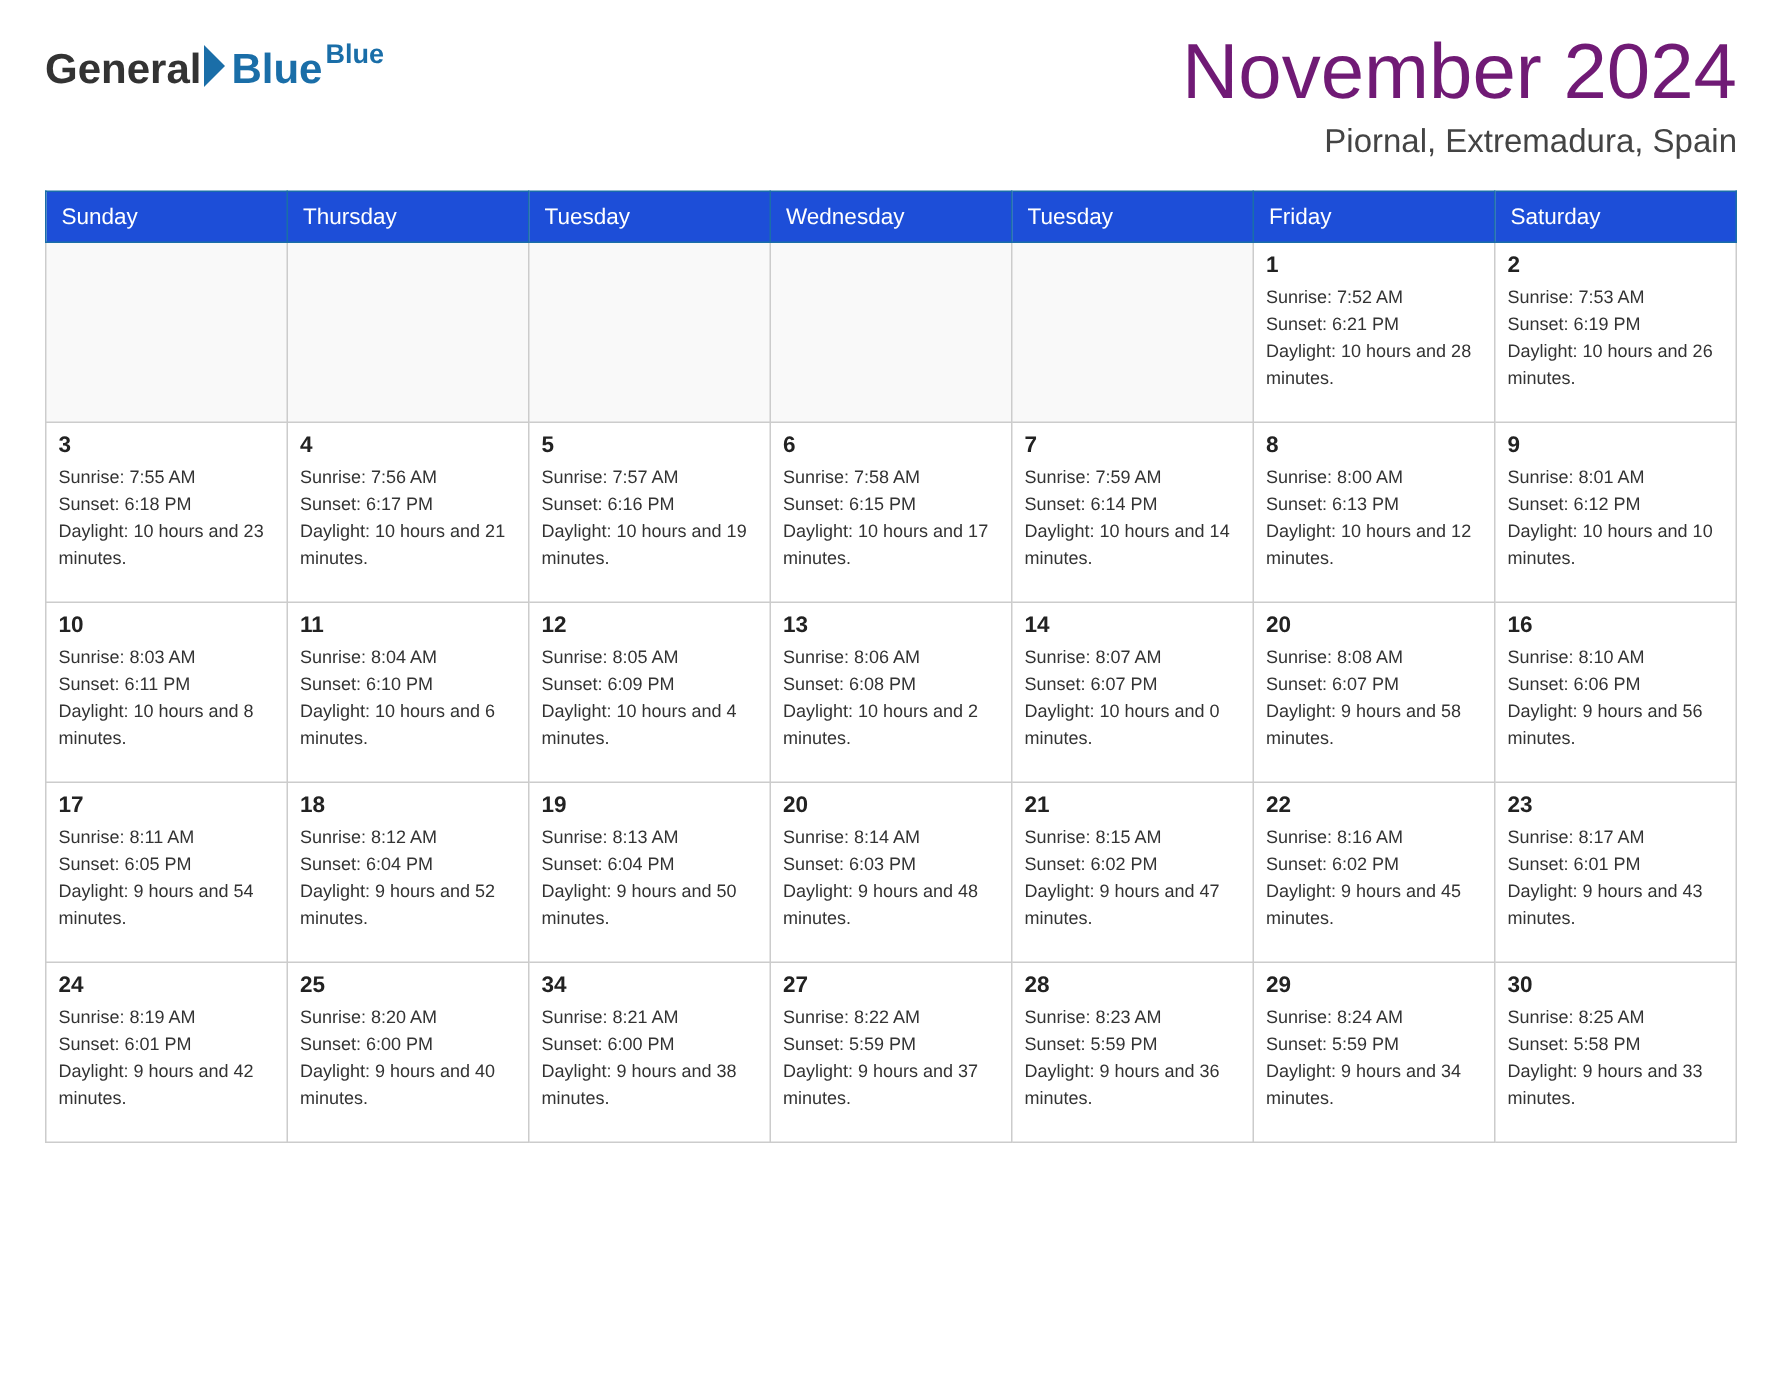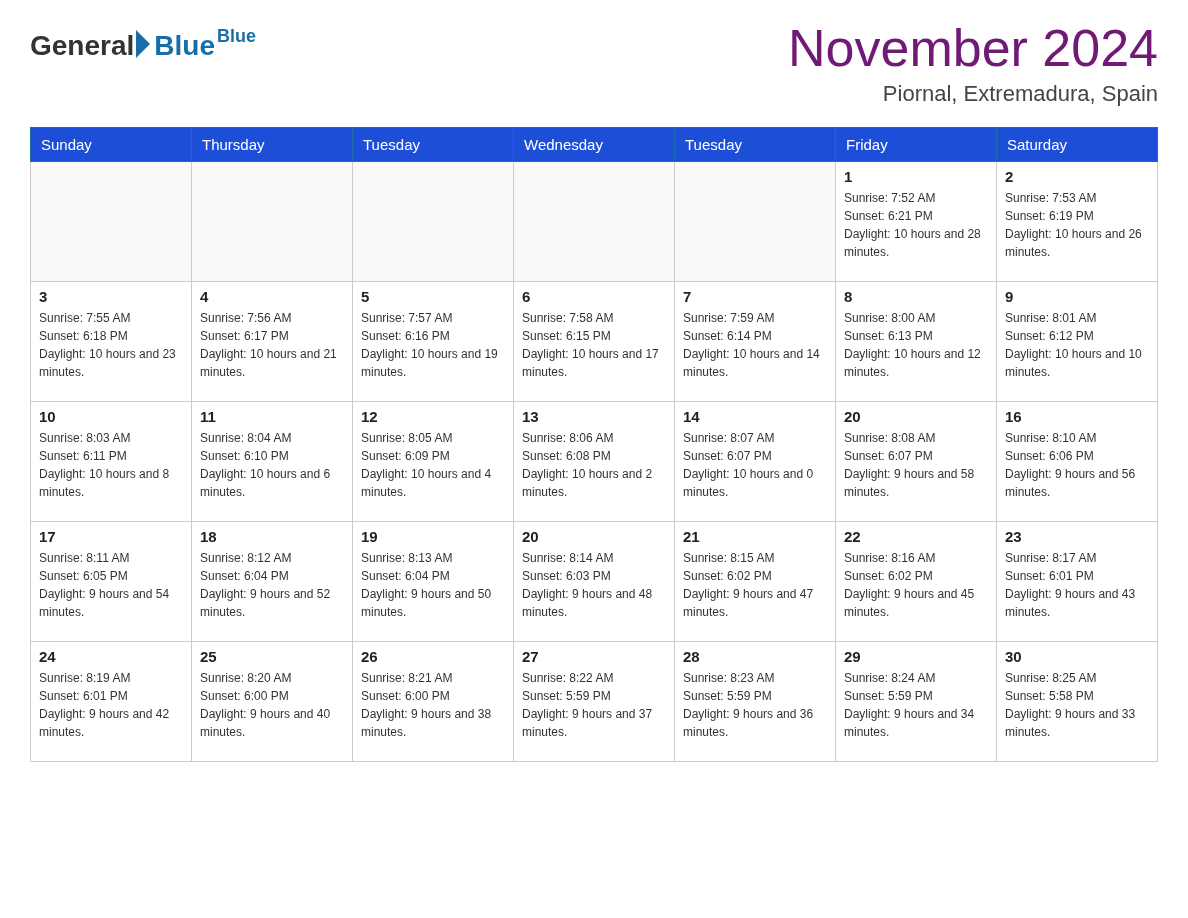--- a/index.html
+++ b/index.html
@@ -245,21 +245,21 @@
       <tr>
         <td>
           <span class="day-number">24</span>
           <div class="day-info">Sunrise: 8:19 AM<br>Sunset: 6:01 PM<br>Daylight: 9 hours and 42 minutes.</div>
         </td>
         <td>
           <span class="day-number">25</span>
           <div class="day-info">Sunrise: 8:20 AM<br>Sunset: 6:00 PM<br>Daylight: 9 hours and 40 minutes.</div>
         </td>
         <td>
-          <span class="day-number">26</span>
+          <span class="day-number">34</span>
           <div class="day-info">Sunrise: 8:21 AM<br>Sunset: 6:00 PM<br>Daylight: 9 hours and 38 minutes.</div>
         </td>
         <td>
           <span class="day-number">27</span>
           <div class="day-info">Sunrise: 8:22 AM<br>Sunset: 5:59 PM<br>Daylight: 9 hours and 37 minutes.</div>
         </td>
         <td>
           <span class="day-number">28</span>
           <div class="day-info">Sunrise: 8:23 AM<br>Sunset: 5:59 PM<br>Daylight: 9 hours and 36 minutes.</div>
         </td>

